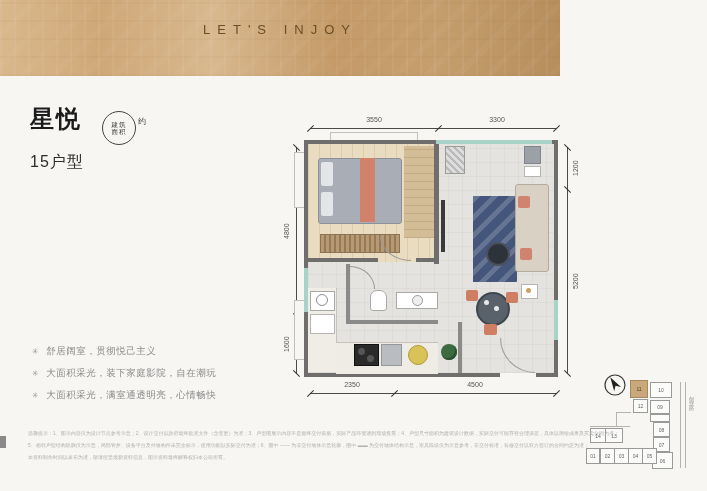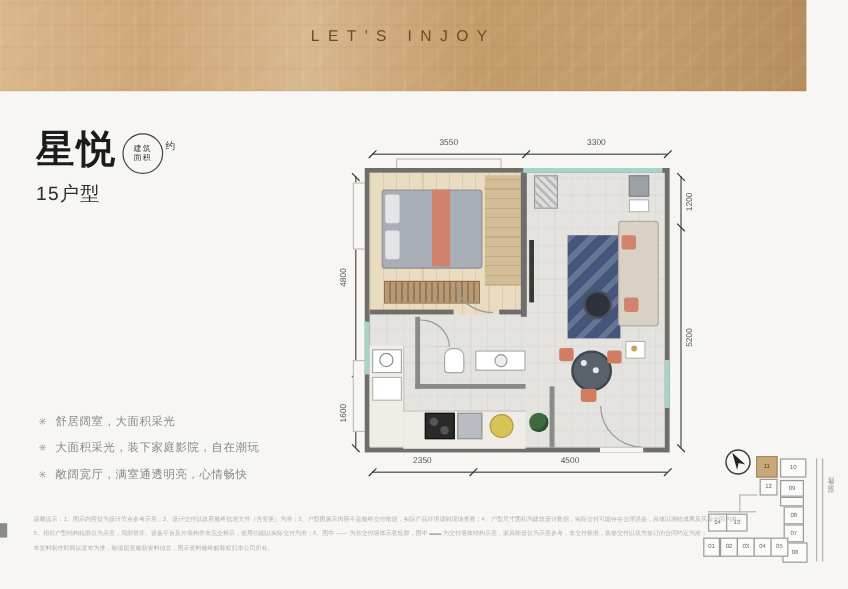--- a/index.html
+++ b/index.html
@@ -1,32 +1,32 @@
 <!DOCTYPE html>
 <html><head>
 <meta charset="utf-8">
 <style>
   html,body{margin:0;padding:0;background:#ffffff;}
   .page{position:relative;width:707px;height:491px;overflow:hidden;
         font-family:"Liberation Sans","DejaVu Sans",sans-serif;background:#f7f6f3;}
   .abs{position:absolute;}
 
   
-  .band{position:absolute;left:0;top:0;width:672px;height:76px;
+  .band{position:absolute;left:0;top:0;width:560px;height:76px;
         background:linear-gradient(90deg,#d9b88c 0%,#cfa878 18%,#d8b88e 38%,#c49a68 60%,#c59e6e 78%,#b68e5e 100%);}
   .band .pattern{position:absolute;inset:0;opacity:.5;
         background:
           repeating-linear-gradient(90deg,rgba(255,255,255,.10) 0 2px,transparent 2px 14px),
           repeating-linear-gradient(0deg,rgba(120,85,40,.08) 0 2px,transparent 2px 18px),
           repeating-linear-gradient(135deg,rgba(255,255,255,.06) 0 6px,transparent 6px 22px);}
   .brand{position:absolute;left:0;right:0;top:22px;text-align:center;
          font-size:13px;letter-spacing:7px;color:#6a4e24;font-weight:500;}
 
   
-  .unit-name{position:absolute;left:30px;top:103px;font-size:32px;font-weight:bold;color:#1b1b1b;letter-spacing:2px;}
+  .unit-name{position:absolute;left:30px;top:103px;font-size:24px;font-weight:bold;color:#1b1b1b;letter-spacing:2px;}
   .badge{position:absolute;left:102px;top:111px;width:32px;height:32px;border:1px solid #444;border-radius:50%;
          display:flex;flex-direction:column;align-items:center;justify-content:center;line-height:1.15;}
   .badge span{font-size:6.5px;color:#333;letter-spacing:1px;}
   .approx{position:absolute;left:138px;top:116px;font-size:8px;color:#333;}
   .area{position:absolute;left:148px;top:103px;font-size:32px;font-weight:bold;color:#1b1b1b;}
   .area sup{font-size:14px;}
   .type-label{position:absolute;left:30px;top:152px;font-size:16px;color:#2d2d2d;letter-spacing:1px;}
 
   
   .feat{position:absolute;left:32px;font-size:9.5px;color:#8a8a8a;letter-spacing:.5px;}
@@ -74,27 +74,27 @@
 
   <div class="unit-name">星悦</div>
   <div class="badge">
     <span>建筑</span>
     <span>面积</span>
   </div>
   <div class="approx">约</div>
   <div class="type-label">15户型</div>
 
   <div class="feat" style="top:345px;">
-    <span class="b">✳</span><span>舒居阔室，大面积采光</span>
+    <span class="b">✳</span><span>舒居阔室，贯彻悦己主义</span>
   </div>
   <div class="feat" style="top:367px;">
     <span class="b">✳</span><span>大面积采光，装下家庭影院，自在潮玩</span>
   </div>
   <div class="feat" style="top:389px;">
-    <span class="b">✳</span><span>敞阔宽厅，满室通透明亮，心情畅快</span>
+    <span class="b">✳</span><span>大面积采光，满室通透明亮，心情畅快</span>
   </div>
 
   <div class="dline" style="left:310px;top:128px;width:246px;height:1px;"></div>
   <div class="tk tkh" style="left:306px;top:128px;"></div>
   <div class="tk tkh" style="left:434px;top:128px;"></div>
   <div class="tk tkh" style="left:552px;top:128px;"></div>
   <div class="dimlabel" style="left:354px;top:116px;">3550</div>
   <div class="dimlabel" style="left:477px;top:116px;">3300</div>
 
   <div class="dline" style="left:310px;top:393px;width:246px;height:1px;"></div>

